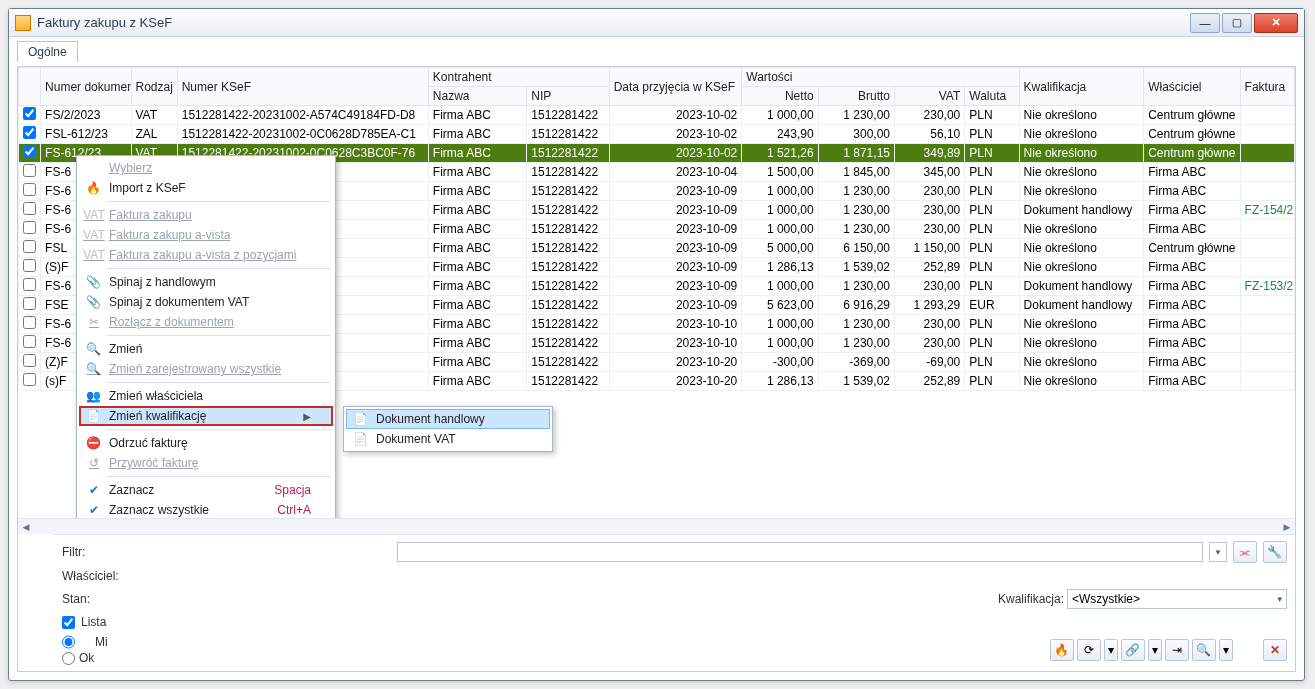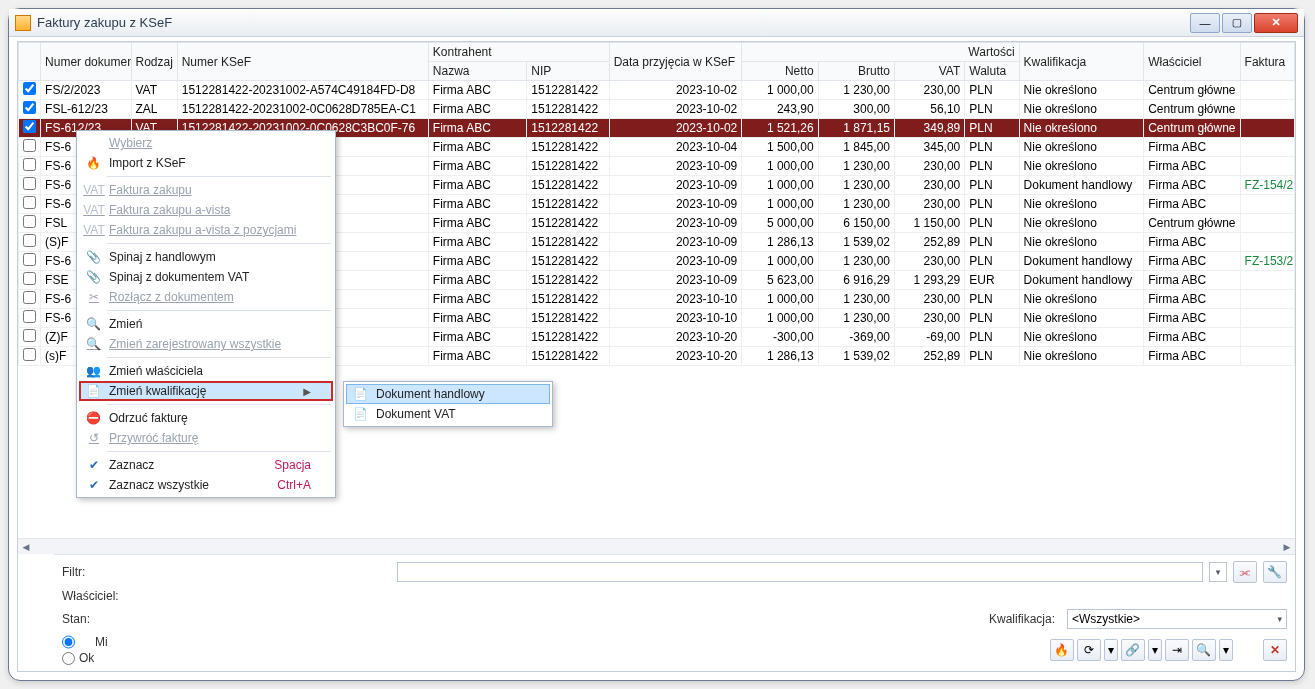--- a/index.html
+++ b/index.html
@@ -1,35 +1,35 @@
 <!DOCTYPE html>
 <html><head>
 <meta charset="utf-8">
 <style>
 * { box-sizing: border-box; margin: 0; padding: 0; font-family: "Segoe UI", Tahoma, sans-serif; font-size: 12px; }
 body { background: #f0f0f0; padding: 8px; }
 
-.window { width: 1297px; height: 673px; background: #fff; border: 1px solid #6a7a92; border-radius: 12px; box-shadow: 0 2px 6px rgba(0,0,0,0.15); display: flex; flex-direction: column; position: relative; }
+.window { width: 1297px; height: 673px; background: #fff; border: 1px solid #6a7a92; border-radius: 3px; box-shadow: 0 2px 6px rgba(0,0,0,0.15); display: flex; flex-direction: column; position: relative; }
 
 .titlebar { height: 28px; background: linear-gradient(#fdfdfd,#e9edf2); display: flex; align-items: center; padding: 0 6px; border-bottom: 1px solid #c9d3e0; }
 .titlebar .app-icon { width: 16px; height: 16px; border: 1px solid #cc7a00; background: linear-gradient(#ffd98a,#ffb030); margin-right: 6px; }
 .titlebar .title { flex: 1; color: #2c3e50; font-size: 13px; }
 .titlebar .win-buttons { display: flex; gap: 2px; }
 .titlebar .win-btn { width: 30px; height: 20px; border: 1px solid #8fa6c6; background: linear-gradient(#eaf0f8,#cfdcef); font-size: 11px; display:flex; align-items:center; justify-content:center; cursor:pointer; border-radius:2px; }
 .titlebar .win-btn.close { width: 44px; background: linear-gradient(#f07d6e,#d9432a); border-color:#a32e16; color:#fff; font-weight:bold; }
 
 .tabstrip { padding: 4px 8px 0 8px; }
 .tabstrip .tab { display:inline-block; padding:3px 10px; border:1px solid #b8c4d6; border-bottom:none; background:#fff; color:#2c3e50; }
 
 .workarea { flex:1; margin:4px 8px 8px 8px; border:1px solid #c5ced9; background:#fff; display:flex; flex-direction:column; overflow:hidden; position:relative; }
 
 table { border-collapse: collapse; width: 100%; table-layout: fixed; }
 thead th { background:#f9fafb; border:1px solid #e1e6ec; font-weight:normal; color:#222; padding:2px 4px; text-align:left; white-space:nowrap; overflow:hidden; }
 tbody td { border:1px solid #eceff3; padding:1px 4px; white-space:nowrap; overflow:hidden; }
-tbody tr.selected td { background:#7f1d1d; color:#fff; }
+tbody tr.selected td { background:#4d7c0f; color:#fff; }
 tbody td.num { text-align:right; }
 tbody td.link { color:#1a8a3d; }
 
 .ctx-menu { position:absolute; background:#fff; border:1px solid #a9b7cc; box-shadow:2px 2px 6px rgba(0,0,0,0.25); padding:2px; z-index:50; }
 .ctx-item { display:flex; align-items:center; padding:3px 22px 3px 4px; color:#222; cursor:pointer; }
 .ctx-item.disabled { color:#9aa3af;text-decoration:underline; }
 .ctx-item .gut { width:22px; display:flex; justify-content:center; font-size:12px; }
 .ctx-item .lab { flex:1; padding-left:4px; }
 .ctx-item .sc { color:#be185d; margin-left:20px; }
 .ctx-sep { height:1px; background:#dbe1ea; margin:3px 2px 3px 28px; }
@@ -59,20 +59,23 @@
   <div class="titlebar">
     <div class="app-icon"></div>
     <div class="title">Faktury zakupu z KSeF</div>
     <div class="win-buttons">
       <div class="win-btn">—</div>
       <div class="win-btn">▢</div>
       <div class="win-btn close">✕</div>
     </div>
   </div>
 
+  <div class="tabstrip">
+    <span class="tab">Ogólne</span>
+  </div>
 
   <div class="workarea">
 
     <div style="flex:1; overflow:hidden; position:relative;">
     <table>
       <colgroup>
         <col style="width:22px">
             <col style="width:90px">
             <col style="width:46px">
             <col style="width:250px">
@@ -88,21 +91,21 @@
             <col style="width:54px">
       </colgroup>
       <thead>
         <tr>
           <th rowspan="2"></th>
           <th rowspan="2">Numer dokumen</th>
           <th rowspan="2">Rodzaj</th>
           <th rowspan="2">Numer KSeF</th>
           <th colspan="2" style="text-align:left">Kontrahent</th>
           <th rowspan="2">Data przyjęcia w KSeF</th>
-          <th colspan="4" style="text-align:right">Wartości</th>
+          <th colspan="4" style="text-align:left">Wartości</th>
           <th rowspan="2">Kwalifikacja</th>
           <th rowspan="2">Właściciel</th>
           <th rowspan="2">Faktura</th>
         </tr>
         <tr>
           <th>Nazwa</th>
           <th>NIP</th>
           <th style="text-align:right">Netto</th>
           <th style="text-align:right">Brutto</th>
           <th style="text-align:right">VAT</th>
@@ -490,27 +493,31 @@
           </div>
         <div class="smallbtn">
             <span style="color:#c56">🔧</span>
           </div>
       </div>
       <div class="footer-row">
         <label>Właściciel:</label>
       </div>
       <div class="footer-row">
         <label style="width:46px">Stan:</label>
-        <div class="toolbar-right" style="margin-left:0;flex:1;justify-content:flex-end;align-items:center;gap:12px">
+        <div class="toolbar-right" style="margin-left:0;flex:1;justify-content:flex-end;align-items:center;gap:3px">
           <label>Kwalifikacja:</label>
           <div class="sel">
               <span>&lt;Wszystkie&gt;</span>
               <span class="caret">▾</span>
             </div>
         </div>
+      </div>
+      <div class="footer-row">
+        <input type="checkbox" checked="" style="">
+        <label>Lista</label>
       </div>
       <div class="footer-row" style="gap:10px">
         <div style="display:flex;flex-direction:column;gap:2px">
           <label style="display:flex;gap:20px">
               <input type="radio" name="mo" checked="" style="">
               <span>Mi</span>
             </label>
           <label style="display:flex;align-items:center;gap:4px">
               <input type="radio" name="mo" style="">
               <span>Ok</span>

